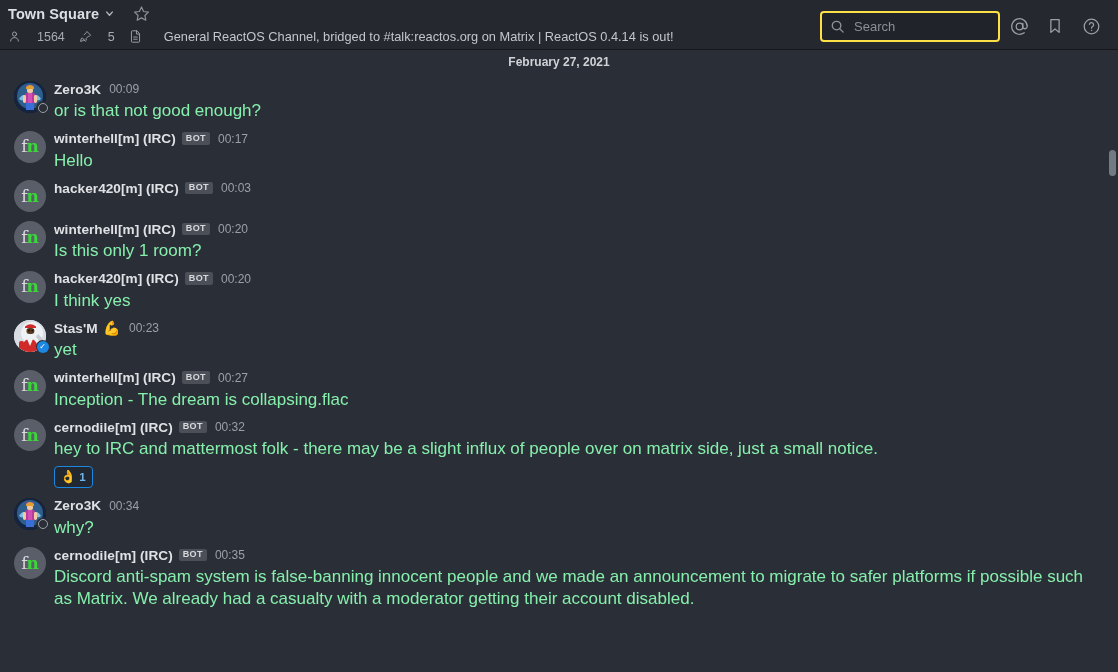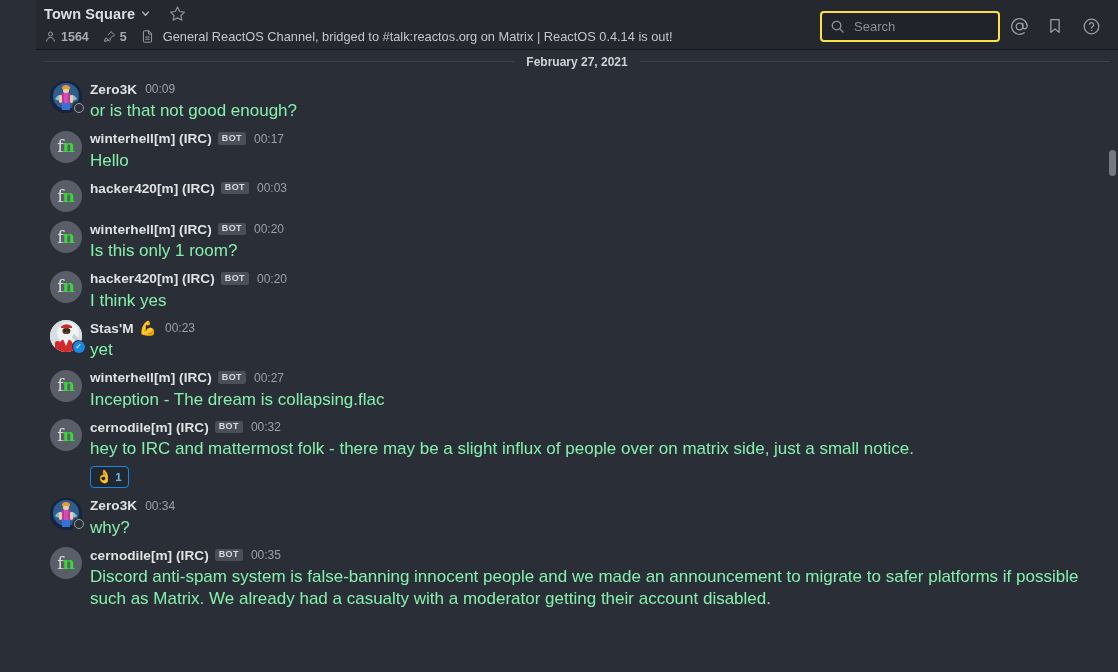--- a/index.html
+++ b/index.html
@@ -2,21 +2,21 @@
 <html><head>
 <meta charset="utf-8">
 <style>
   * { box-sizing: border-box; margin: 0; padding: 0; }
   html, body {
     width: 1118px; height: 672px;
     background: #1b1d22;
     font-family: "Liberation Sans", sans-serif;
     overflow: hidden;
   }
-  #app { width: 1118px; height: 672px; display: flex; flex-direction: column; background: #2a2e36; position: relative; padding-left: 36px; }
+  #app { width: 1118px; height: 672px; display: flex; flex-direction: column; background: #2a2e36; position: relative; }
 
   
   .channel-header {
     height: 50px; flex: 0 0 50px;
     background: #25282e;
     border-bottom: 1px solid #15171a;
     display: flex; flex-direction: column; justify-content: center;
     padding: 0 10px 0 8px;
     position: relative;
   }
@@ -29,25 +29,25 @@
   }
   .chevron {
     margin-left: 5px; color: #b0b4bb; font-size: 11px; line-height: 1;
     display: inline-flex; align-items: center;
   }
   .star-btn { margin-left: 18px; display: inline-flex; align-items: center; color: #8c9099; }
   .star-btn svg { display: block; }
 
   .meta-item { display: inline-flex; align-items: center; color: #9aa0a8; font-size: 12.5px; }
   .meta-item svg { display: block; }
-  .meta-count { margin-left: 4px; font-size: 12.5px; color: #a7acb4; font-weight: bold; }
+  .meta-count { margin-left: 16px; font-size: 12.5px; color: #a7acb4; }
   .meta-gap { width: 14px; }
   .file-icon { color: #9aa0a8; margin-right: 0; }
   .ch-purpose {
-    margin-left: 9px; font-size: 12.8px; color: #c3c6cc;
+    margin-left: 22px; font-size: 12.8px; color: #c3c6cc;
     white-space: nowrap; overflow: hidden; text-overflow: ellipsis;
     max-width: 690px;
   }
 
   .hdr-right {
     position: absolute; right: 10px; top: 9px;
     display: flex; align-items: center; gap: 0;
   }
   .search-box {
     width: 180px; height: 31px;
@@ -66,21 +66,21 @@
     color: #9aa0a8; margin-left: 2px;
   }
   .hdr-icon-btn svg { display: block; }
 
   
   .post-list {
     flex: 1 1 auto; position: relative; overflow: hidden;
     background: #2a2e36;
   }
   .date-sep {
-    display: flex; align-items: center; height: 22px; margin: 0 8px; padding-top: 1px;
+    display: flex; align-items: center; height: 22px; margin: 0 8px; padding-top: 1px; flex-direction: column;
   }
   .date-line { flex: 1 1 auto; height: 1px; background: #3d4149; }
   .date-label {
     font-size: 12px; font-weight: bold; color: #cfd2d7;
     padding: 0 12px; white-space: nowrap;
   }
 
   .post {
     display: flex; padding: 7px 14px 0 14px; position: relative;
   }

